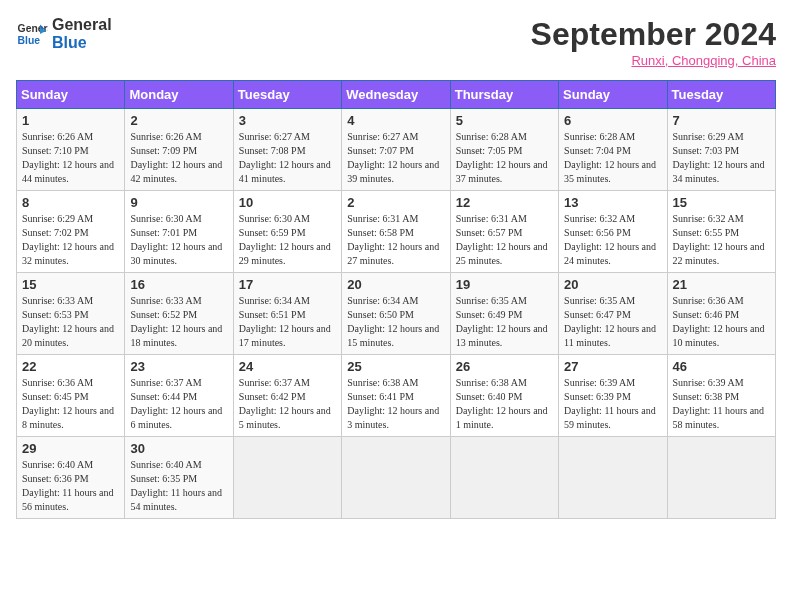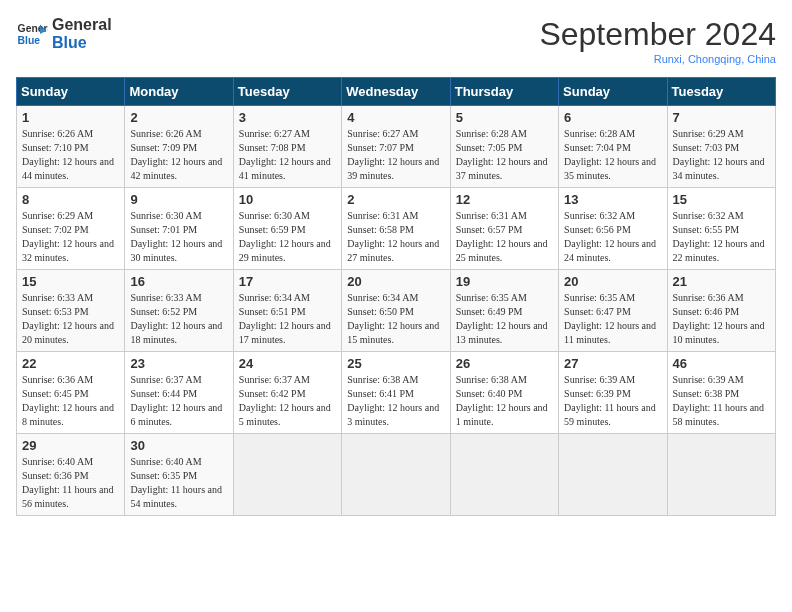--- a/index.html
+++ b/index.html
@@ -23,34 +23,35 @@
     }
     .logo-icon {
       width: 32px;
       height: 32px;
     }
     .title-block {
       text-align: right;
     }
     .month-title {
       font-size: 32px;
-      font-weight: normal;
+      font-weight: bold;
       color: #333;
     }
     .location {
-      font-size: 11px;
-      color: #3b82f6;
+      font-size: 13px;
+      color: #ec4899;
+      text-decoration: underline;
     }
     table {
       width: 100%;
       border-collapse: collapse;
       table-layout: fixed;
     }
     thead tr th {
-      background-color: #0c4a6e;
+      background-color: #8b5cf6;
       color: #fff;
       font-size: 13px;
       font-weight: bold;
       padding: 6px 4px;
       text-align: left;
       border: 1px solid #2e6db4;
     }
     tbody tr td {
       border: 1px solid #ccc;
       vertical-align: top;

